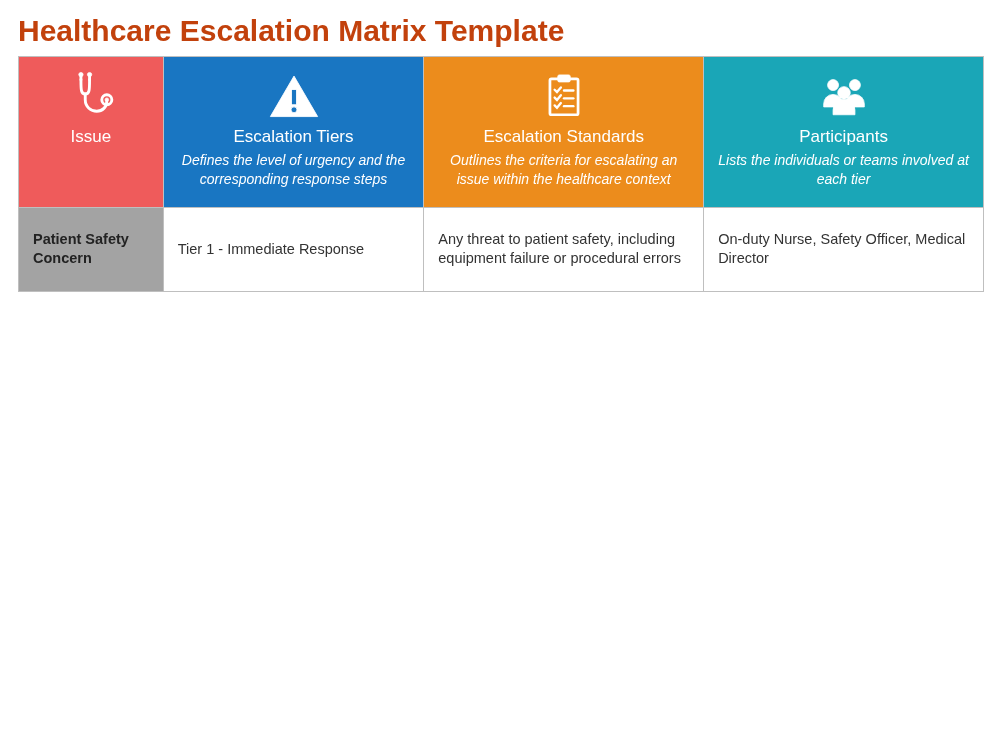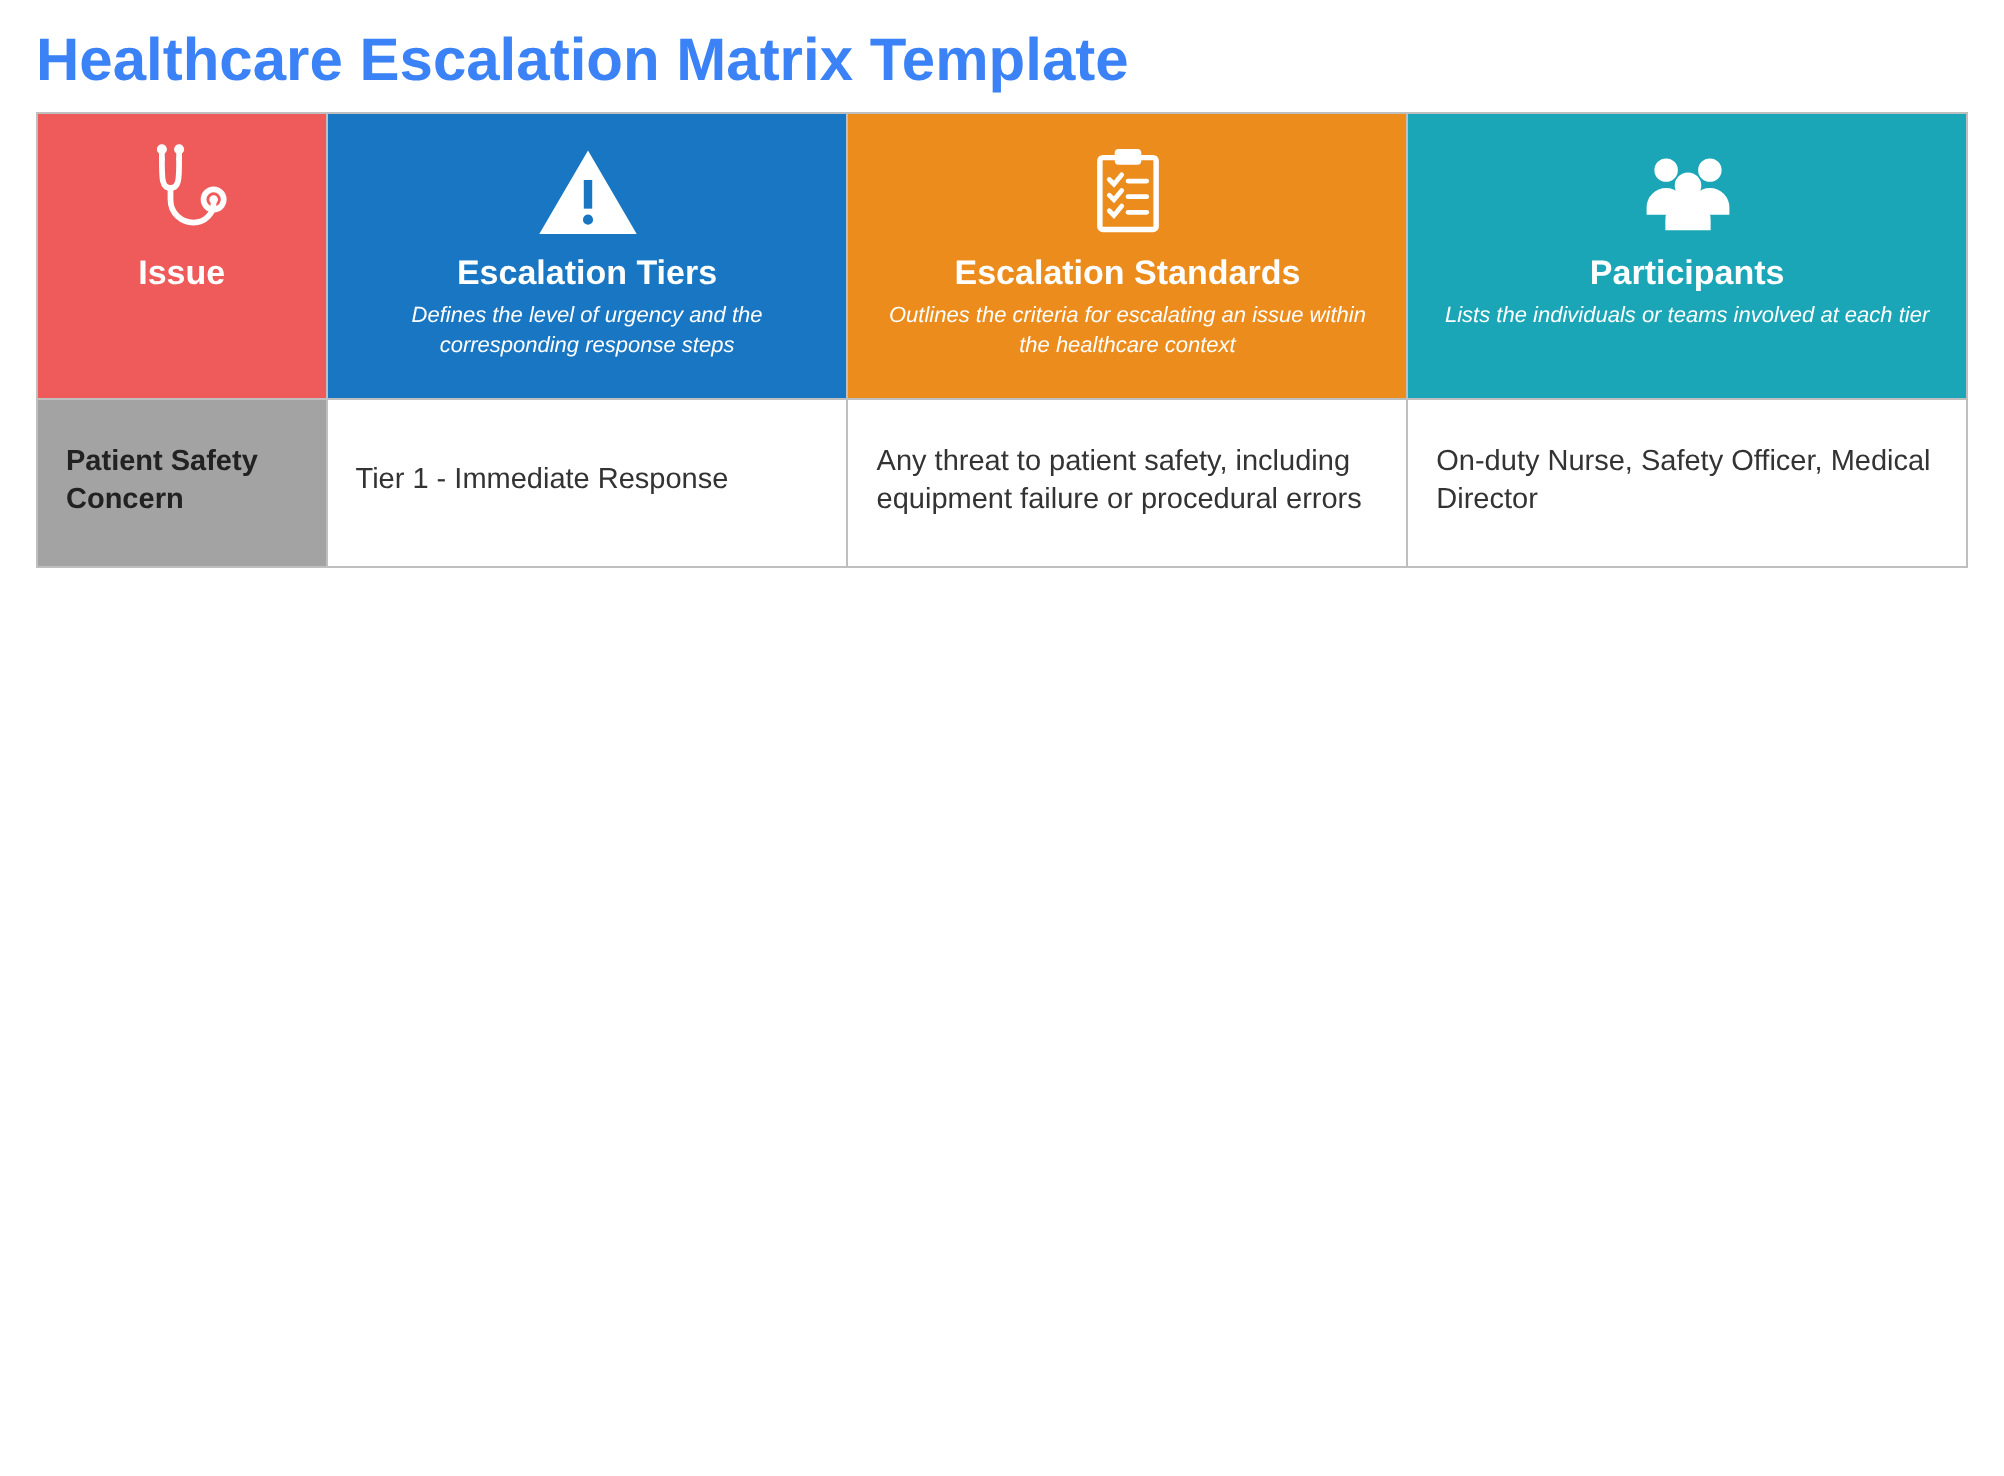--- a/index.html
+++ b/index.html
@@ -5,21 +5,21 @@
   * { box-sizing: border-box; margin: 0; padding: 0; }
   body {
     font-family: "Century Gothic", "Avant Garde", Futura, sans-serif;
     background: #fff;
     padding: 14px 18px;
     width: 1002px;
   }
   .title {
     font-size: 30px;
     font-weight: 700;
-    color: #3b82f6;
+    color: #c2410c;
     margin-bottom: 8px;
   }
   table {
     border-collapse: collapse;
     width: 100%;
     table-layout: fixed;
   }
   th, td {
     border: 1px solid #bfbfbf;
     vertical-align: middle;
@@ -31,28 +31,28 @@
     vertical-align: top;
     font-weight: normal;
   }
   .col-issue { width: 15%; background:#ef5b5b; }
   .col-tiers { width: 27%; background:#1976c2; }
   .col-standards { width: 29%; background:#ec8c1c; }
   .col-participants { width: 29%; background:#1aa6b7; }
   .hdr-icon { display:block; margin:0 auto 6px; height:50px; }
   .hdr-icon svg { fill:#fff; stroke:#fff; }
   .hdr-label {
-    font-weight: 700;
+    font-weight: 400;
     font-size: 17px;
     display:block;
     margin-bottom: 4px;
   }
   .hdr-sub {
     font-style: italic;
-    font-size: 11px;
+    font-size: 14px;
     line-height: 1.35;
     display:block;
   }
   tbody td {
     padding: 22px 14px;
     font-size: 14.5px;
     color: #333;
     line-height: 1.35;
     background:#fff;
   }

